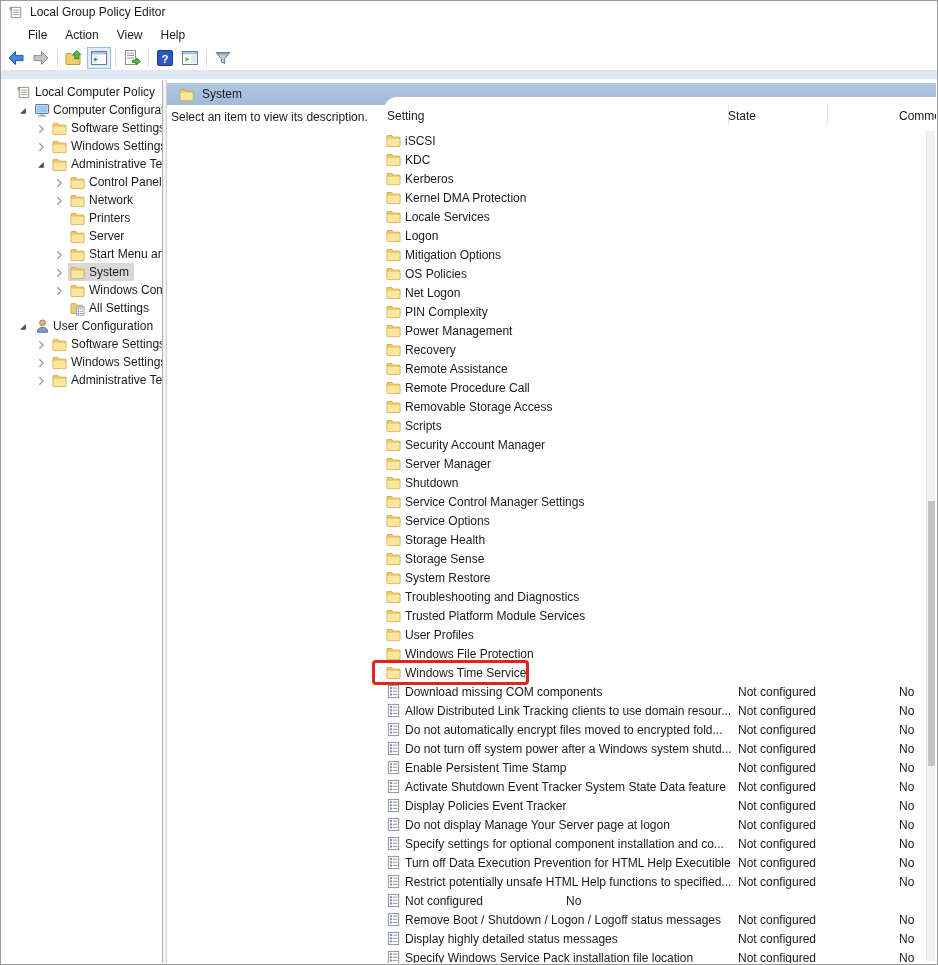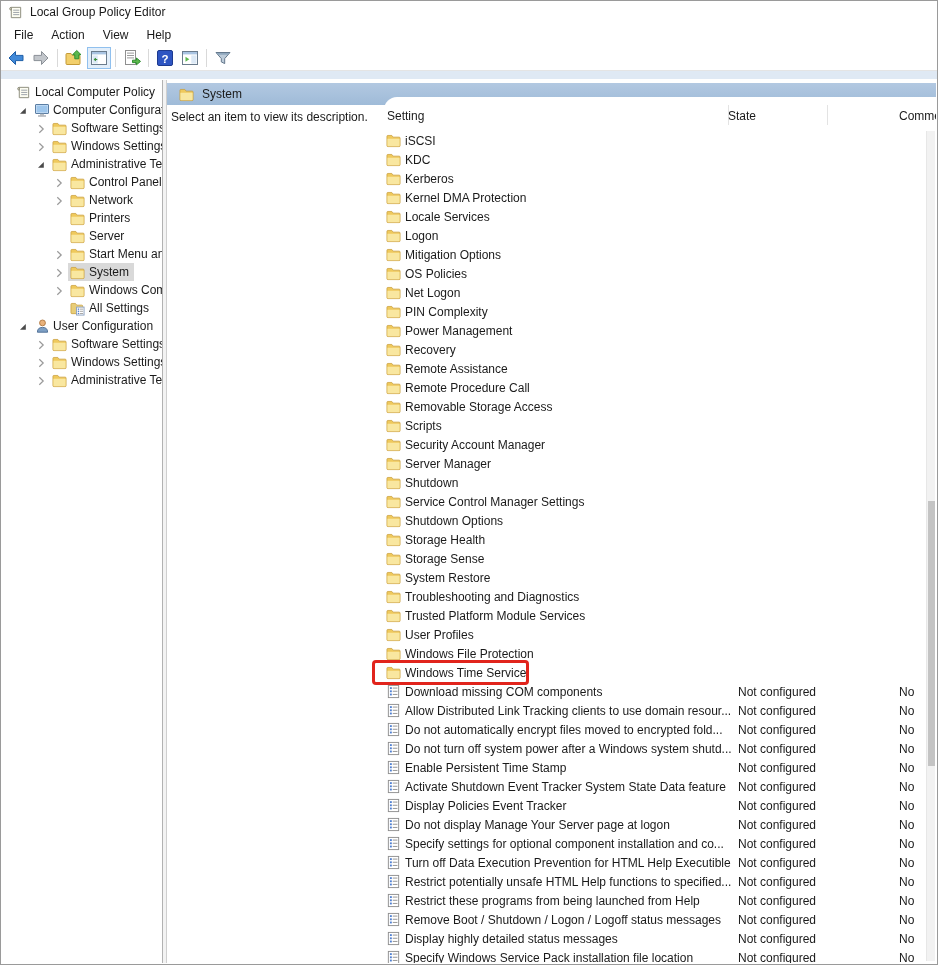--- a/index.html
+++ b/index.html
@@ -4,21 +4,21 @@
 <style>
   * { margin:0; padding:0; box-sizing:border-box; }
   html,body { background:#fff; }
   body { font-family:"Liberation Sans", sans-serif; font-size:12px; color:#1a1a1a;
          -webkit-font-smoothing:antialiased; }
   #window { position:relative; width:938px; height:965px; border:1px solid #9a9a9a;
             background:#fff; overflow:hidden; }
 
   
   .titlebar { height:22px; display:flex; align-items:center; padding-left:7px; gap:7px; }
-  .menubar  { height:23px; display:flex; align-items:center; padding-left:4px; }
+  .menubar  { height:23px; display:flex; align-items:center; padding-left:18px; }
   .menu-item { padding:3px 9px; cursor:default; }
   .toolbar { height:25px; display:flex; align-items:center; padding-left:3px; gap:1px;
              border-bottom:1px solid #e4e4e4; }
   .tb-btn { width:24px; height:22px; display:flex; align-items:center; justify-content:center;
             border:1px solid transparent; }
   .tb-btn.selected { background:#e2eefa; border:1px solid #90c0ee; }
   .tb-sep { width:1px; height:18px; background:#d9d9d9; margin:0 3px; }
   .blue-strip { height:8px; background:#dfe9f4; }
 
   
@@ -685,21 +685,21 @@
             <span class="c-state"></span>
             <span class="c-comment"></span>
           </div>
           <div class="lrow">
             <span class="licon">
               <svg width="15" height="15" viewBox="0 0 16 16">
                 <path d="M1 13.5 V3.6 Q1 2.6 2 2.6 H6.2 L7.6 4.4 H14 Q15 4.4 15 5.4 V13.5 Q15 14.5 14 14.5 H2 Q1 14.5 1 13.5 Z" fill="#efc95c" stroke="#c89e3c" stroke-width="0.8"></path>
                 <path d="M1.5 6 H14.5 V13.3 Q14.5 14 13.8 14 H2.2 Q1.5 14 1.5 13.3 Z" fill="#f9e7a0"></path>
               </svg>
             </span>
-            <span class="c-name">Shutdown Options</span>
+            <span class="c-name">Service Options</span>
             <span class="c-state"></span>
             <span class="c-comment"></span>
           </div>
           <div class="lrow">
             <span class="licon">
               <svg width="15" height="15" viewBox="0 0 16 16">
                 <path d="M1 13.5 V3.6 Q1 2.6 2 2.6 H6.2 L7.6 4.4 H14 Q15 4.4 15 5.4 V13.5 Q15 14.5 14 14.5 H2 Q1 14.5 1 13.5 Z" fill="#efc95c" stroke="#c89e3c" stroke-width="0.8"></path>
                 <path d="M1.5 6 H14.5 V13.3 Q14.5 14 13.8 14 H2.2 Q1.5 14 1.5 13.3 Z" fill="#f9e7a0"></path>
               </svg>
             </span>
@@ -965,21 +965,20 @@
               <svg width="15" height="15" viewBox="0 0 16 16">
                 <rect x="2.5" y="1.5" width="11" height="13" fill="#fff" stroke="#8f8f8f"></rect>
                 <rect x="4.2" y="3.4" width="2" height="2" fill="#4f7fd0"></rect>
                 <rect x="7.2" y="3.8" width="5" height="1.1" fill="#9b9b9b"></rect>
                 <rect x="4.2" y="6.8" width="2" height="2" fill="#4f7fd0"></rect>
                 <rect x="7.2" y="7.2" width="5" height="1.1" fill="#9b9b9b"></rect>
                 <rect x="4.2" y="10.2" width="2" height="2" fill="#4f7fd0"></rect>
                 <rect x="7.2" y="10.6" width="5" height="1.1" fill="#9b9b9b"></rect>
               </svg>
             </span>
-            <span class="c-name">Restrict these programs from being launched from Help</span>
             <span class="c-state">Not configured</span>
             <span class="c-comment">No</span>
           </div>
           <div class="lrow">
             <span class="licon">
               <svg width="15" height="15" viewBox="0 0 16 16">
                 <rect x="2.5" y="1.5" width="11" height="13" fill="#fff" stroke="#8f8f8f"></rect>
                 <rect x="4.2" y="3.4" width="2" height="2" fill="#4f7fd0"></rect>
                 <rect x="7.2" y="3.8" width="5" height="1.1" fill="#9b9b9b"></rect>
                 <rect x="4.2" y="6.8" width="2" height="2" fill="#4f7fd0"></rect>

